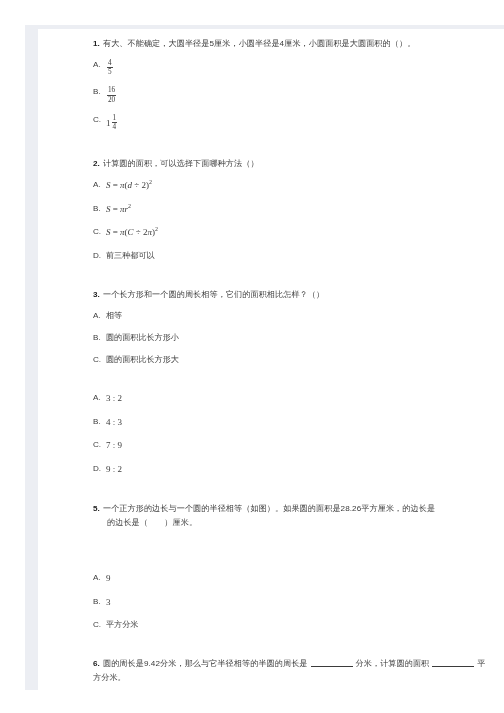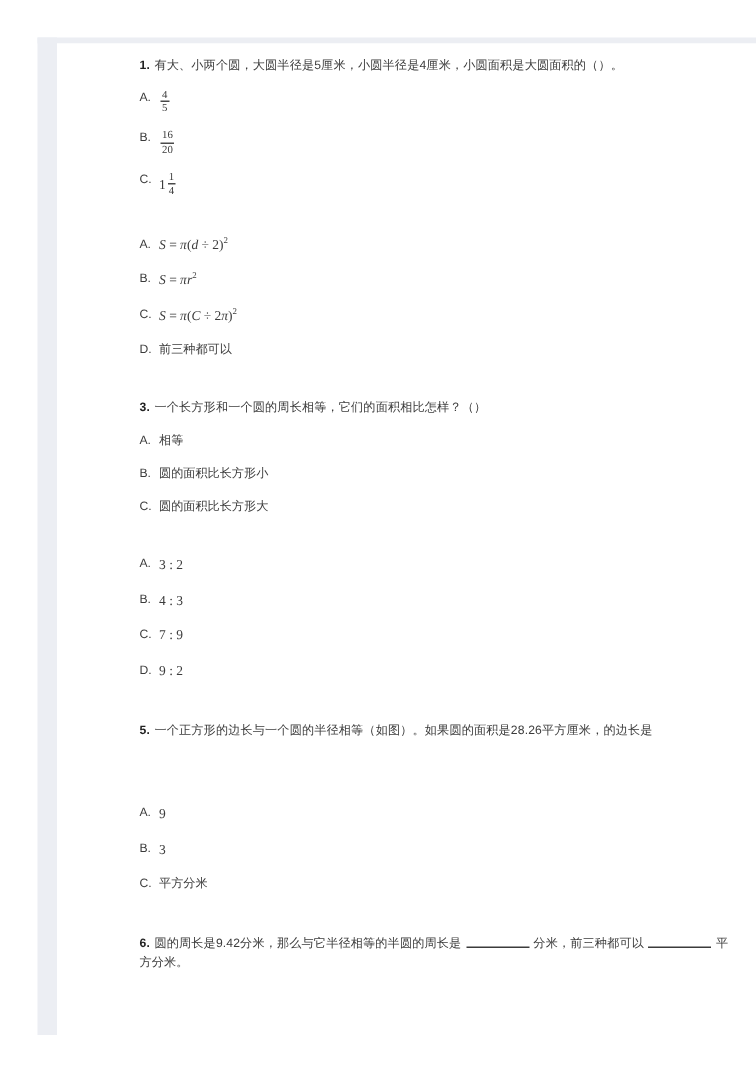--- a/index.html
+++ b/index.html
@@ -143,21 +143,21 @@
 <body>
 
 <div class="page-shadow-top"></div>
 <div class="page-shadow-left"></div>
 
 <div class="page">
   <div class="sheet-inner">
 
     <div class="question">
       <div class="q-stem">
-        <span class="q-num">1.</span><span>有大、小两个圆，大圆半径是5厘米，小圆半径是4厘米，小圆面积是大圆面积的（）。</span>
+        <span class="q-num">1.</span><span>有大、不能确定，大圆半径是5厘米，小圆半径是4厘米，小圆面积是大圆面积的（）。</span>
       </div>
       <div class="choices">
         <div class="choice">
           <span class="choice-letter">A.</span>
           <span class="choice-body">
             <span class="frac">
               <span class="num">4</span>
               <span class="den">5</span>
             </span>
           </span>
@@ -177,20 +177,23 @@
             <span class="mixed-int">1</span><span class="frac">
               <span class="num">1</span>
               <span class="den">4</span>
             </span>
           </span>
         </div>
       </div>
     </div>
 
     <div class="question">
+      <div class="q-stem">
+        <span class="q-num">2.</span><span>计算圆的面积，可以选择下面哪种方法（）</span>
+      </div>
       <div class="choices">
         <div class="choice">
           <span class="choice-letter">A.</span>
           <span class="choice-body math"><span class="it">S</span> = <span class="it">π</span>(<span class="it">d</span> ÷ 2)<sup>2</sup></span>
         </div>
         <div class="choice">
           <span class="choice-letter">B.</span>
           <span class="choice-body math"><span class="it">S</span> = <span class="it">π</span><span class="it">r</span><sup>2</sup></span>
         </div>
         <div class="choice">
@@ -241,38 +244,39 @@
         <div class="choice">
           <span class="choice-letter">D.</span>
           <span class="choice-body math">9 : 2</span>
         </div>
       </div>
     </div>
 
     <div class="question">
       <div class="q-stem">
         <span class="q-num">5.</span><span>一个正方形的边长与一个圆的半径相等（如图）。如果圆的面积是28.26平方厘米，的边长是</span>
+        <span class="indent-line">的边长是（　　）厘米。</span>
       </div>
       <div class="figure-gap"></div>
       <div class="choices">
         <div class="choice">
           <span class="choice-letter">A.</span>
           <span class="choice-body math">9</span>
         </div>
         <div class="choice">
           <span class="choice-letter">B.</span>
           <span class="choice-body math">3</span>
         </div>
         <div class="choice">
           <span class="choice-letter">C.</span>
           <span class="choice-body">平方分米</span>
         </div>
       </div>
     </div>
 
     <div class="question">
       <div class="q-stem">
-        <span class="q-num">6.</span><span>圆的周长是9.42分米，那么与它半径相等的半圆的周长是</span><span class="blank-line"></span><span>分米，前三种都可以</span><span class="blank-line"></span><span>平方分米。</span>
+        <span class="q-num">6.</span><span>圆的周长是9.42分米，那么与它半径相等的半圆的周长是</span><span class="blank-line"></span><span>分米，计算圆的面积</span><span class="blank-line"></span><span>平方分米。</span>
       </div>
     </div>
 
   </div>
 </div>
 
 </body></html>

